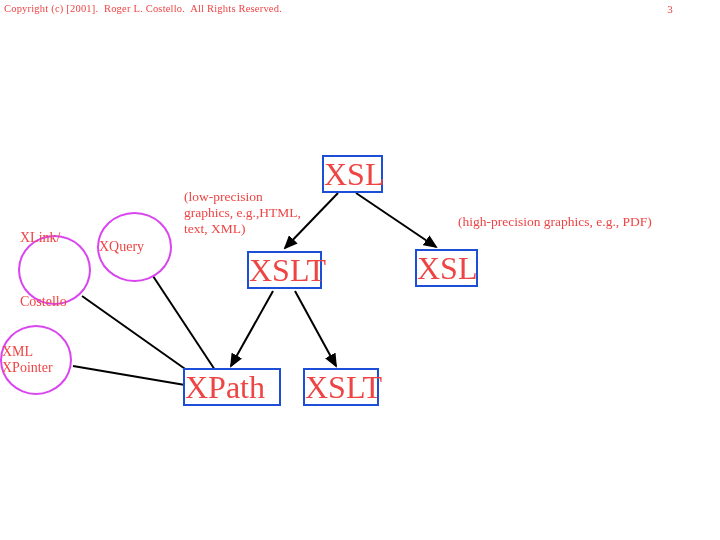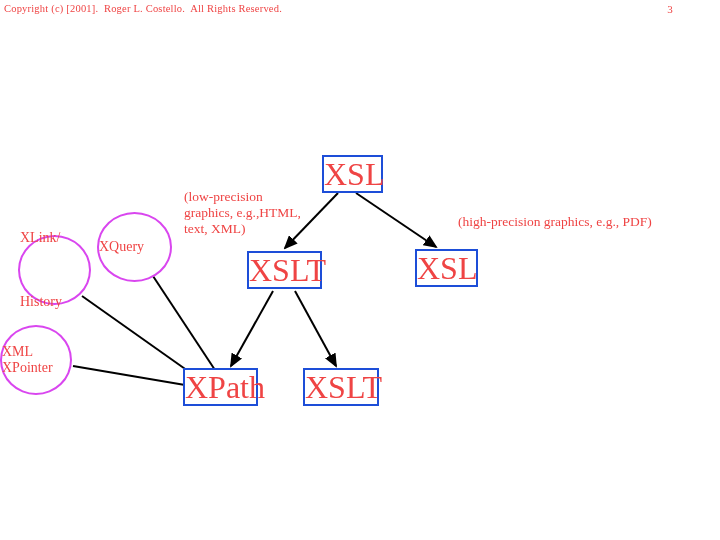--- a/index.html
+++ b/index.html
@@ -60,21 +60,21 @@
     background: #ffffff;
     display: flex;
     align-items: center;
     justify-content: flex-start;
     font-size: 32px;
     line-height: 1;
   }
   .box-xsl-top     { left: 322px; top: 155px; width: 61px; height: 38px; }
   .box-xslt-mid    { left: 247px; top: 251px; width: 75px; height: 38px; }
   .box-xsl-right   { left: 415px; top: 249px; width: 63px; height: 38px; }
-  .box-xpath       { left: 183px; top: 368px; width: 75px; height: 38px; }
+  .box-xpath       { left: 183px; top: 368px; width: 98px; height: 38px; }
   .box-xslt-bottom { left: 303px; top: 368px; width: 76px; height: 38px; }
 
   .node-circle {
     position: absolute;
     z-index: 2;
     box-sizing: border-box;
     border: 2px solid #d946ef;
     border-radius: 50%;
     background: #ffffff;
     display: flex;
@@ -136,21 +136,21 @@
   </div>
   <div class="node-box box-xslt-bottom">
     <span>XSLT</span>
   </div>
 
   <div class="node-circle circle-xquery">
     <span>XQuery</span>
   </div>
   <div class="node-circle circle-xlink">
     <span>XLink/</span>
-    <span>History</span>
+    <span>Costello</span>
   </div>
   <div class="node-circle circle-schemas">
     <span>XML</span>
     <span>XPointer</span>
   </div>
 
   <div class="annotation annotation-low">
     <div>(low-precision</div>
     <div>graphics, e.g.,HTML,</div>
     <div>text, XML)</div>

